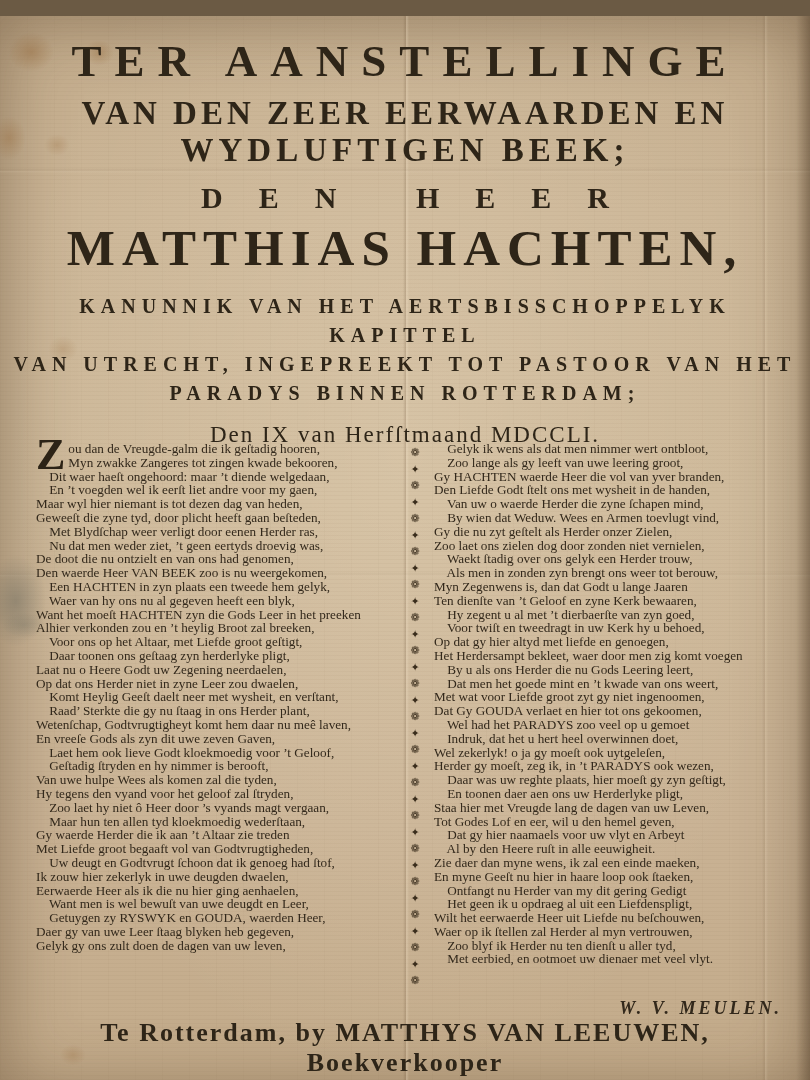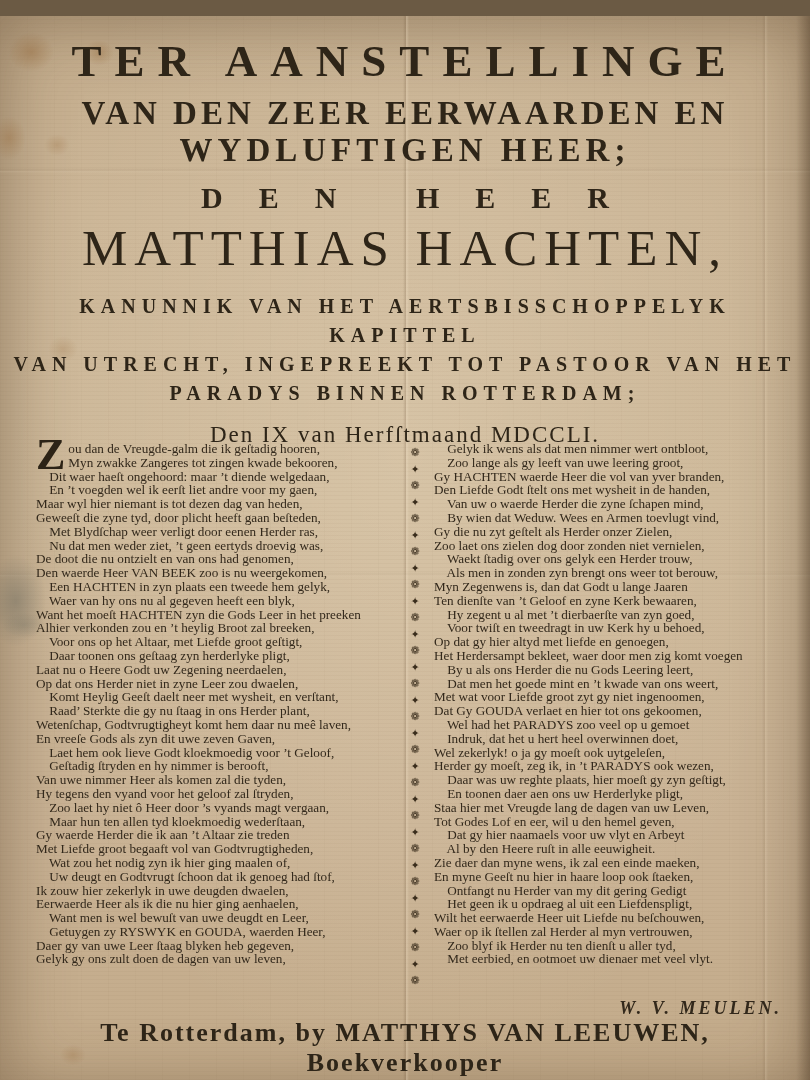--- a/index.html
+++ b/index.html
@@ -30,21 +30,21 @@
     background:linear-gradient(180deg, rgba(40,28,16,0) 0%, rgba(40,28,16,0.35) 45%, #241a10 100%);}
   .right-edge{position:absolute;top:0;bottom:0;right:0;width:14px;
     background:linear-gradient(270deg, rgba(60,42,24,0.35), rgba(0,0,0,0));}
 
   
   .header{position:absolute;top:22px;left:0;right:0;text-align:center;}
   .t1{font-size:45px;letter-spacing:13px;font-weight:bold;line-height:1.05;}
   .t2{font-size:33px;letter-spacing:4px;font-weight:bold;margin-top:12px;line-height:1.0;}
   .t3{font-size:33px;letter-spacing:5px;font-weight:bold;margin-top:4px;line-height:1.0;}
   .t4{font-size:30px;letter-spacing:36px;font-weight:bold;margin-top:16px;line-height:1.0;text-indent:36px;text-align:center;}
-  .t5{font-size:51px;letter-spacing:7px;font-weight:normal;margin-top:10px;line-height:1.0;}
+  .t5{font-size:51px;letter-spacing:7px;font-weight:bold;margin-top:10px;line-height:1.0;}
   .t6{font-size:20px;letter-spacing:6px;font-weight:bold;margin-top:18px;line-height:1.45;}
   .t7{font-size:20px;letter-spacing:6px;font-weight:bold;line-height:1.45;}
   .t8{font-size:20px;letter-spacing:6px;font-weight:bold;line-height:1.45;}
   .tdate{font-size:23px;letter-spacing:2px;margin-top:14px;}
 
   
   .columns{position:absolute;top:426px;left:0;right:0;display:flex;}
   .col-left{width:360px;margin-left:36px;}
   .col-right{flex:1;margin-right:6px;}
   .verse-line, .first-line{
@@ -82,21 +82,21 @@
   <div class="stain" style="left:-8px;top:100px;width:34px;height:44px;background:radial-gradient(rgba(150,104,56,0.35),rgba(0,0,0,0) 70%);"></div>
   <div class="stain" style="left:44px;top:118px;width:26px;height:22px;background:radial-gradient(rgba(150,104,56,0.25),rgba(0,0,0,0) 70%);"></div>
   <div class="stain" style="left:48px;top:320px;width:30px;height:26px;background:radial-gradient(rgba(150,104,56,0.22),rgba(0,0,0,0) 70%);"></div>
   <div class="stain" style="left:-14px;top:540px;width:60px;height:90px;border-radius:40%;background:radial-gradient(rgba(105,104,92,0.45),rgba(0,0,0,0) 72%);"></div>
   <div class="stain" style="left:2px;top:596px;width:44px;height:26px;background:radial-gradient(rgba(120,116,100,0.35),rgba(0,0,0,0) 70%);"></div>
   <div class="stain" style="left:60px;top:1028px;width:26px;height:22px;background:radial-gradient(rgba(150,104,56,0.25),rgba(0,0,0,0) 70%);"></div>
 
   <div class="header">
     <div class="t1">TER AANSTELLINGE</div>
     <div class="t2">VAN DEN ZEER EERWAARDEN EN</div>
-    <div class="t3">WYDLUFTIGEN HEER;</div>
+    <div class="t3">WYDLUFTIGEN BEEK;</div>
     <div class="t4">DEN HEER</div>
     <div class="t5">MATTHIAS HACHTEN,</div>
     <div class="t6">KANUNNIK VAN HET AERTSBISSCHOPPELYK KAPITTEL</div>
     <div class="t7">VAN UTRECHT, INGEPREEKT TOT PASTOOR VAN HET</div>
     <div class="t8">PARADYS BINNEN ROTTERDAM;</div>
     <div class="tdate">Den IX van Herfſtmaand MDCCLI.</div>
   </div>
 
   <div class="columns">
     <div class="col-left">
@@ -119,27 +119,26 @@
           <div class="verse-line">    Voor ons op het Altaar, met Liefde groot geſtigt,</div>
           <div class="verse-line">    Daar toonen ons geſtaag zyn herderlyke pligt,</div>
           <div class="verse-line">Laat nu o Heere Godt uw Zegening neerdaelen,</div>
           <div class="verse-line">Op dat ons Herder niet in zyne Leer zou dwaelen,</div>
           <div class="verse-line">    Komt Heylig Geeſt daelt neer met wysheit, en verſtant,</div>
           <div class="verse-line">    Raad’ Sterkte die gy nu ſtaag in ons Herder plant,</div>
           <div class="verse-line">Wetenſchap, Godtvrugtigheyt komt hem daar nu meê laven,</div>
           <div class="verse-line">En vreeſe Gods als zyn dit uwe zeven Gaven,</div>
           <div class="verse-line">    Laet hem ook lieve Godt kloekmoedig voor ’t Geloof,</div>
           <div class="verse-line">    Geſtadig ſtryden en hy nimmer is berooft,</div>
-          <div class="verse-line">Van uwe nimmer Heer als komen zal die tyden,</div>
+          <div class="verse-line">Van uwe hulpe Wees als komen zal die tyden,</div>
           <div class="verse-line">Hy tegens den vyand voor het geloof zal ſtryden,</div>
           <div class="verse-line">    Zoo laet hy niet ô Heer door ’s vyands magt vergaan,</div>
           <div class="verse-line">    Maar hun ten allen tyd kloekmoedig wederſtaan,</div>
           <div class="verse-line">Gy waerde Herder die ik aan ’t Altaar zie treden</div>
           <div class="verse-line">Met Liefde groot begaaft vol van Godtvrugtigheden,</div>
-          <div class="verse-line">    Wat zou het nodig zyn ik hier ging maalen of,</div>
           <div class="verse-line">    Uw deugt en Godtvrugt ſchoon dat ik genoeg had ſtof,</div>
           <div class="verse-line">Ik zouw hier zekerlyk in uwe deugden dwaelen,</div>
           <div class="verse-line">Eerwaerde Heer als ik die nu hier ging aenhaelen,</div>
           <div class="verse-line">    Want men is wel bewuſt van uwe deugdt en Leer,</div>
           <div class="verse-line">    Getuygen zy RYSWYK en GOUDA, waerden Heer,</div>
           <div class="verse-line">Daer gy van uwe Leer ſtaag blyken heb gegeven,</div>
           <div class="verse-line">Gelyk gy ons zult doen de dagen van uw leven,</div>
         </div>
     </div>
     <div class="divider">

